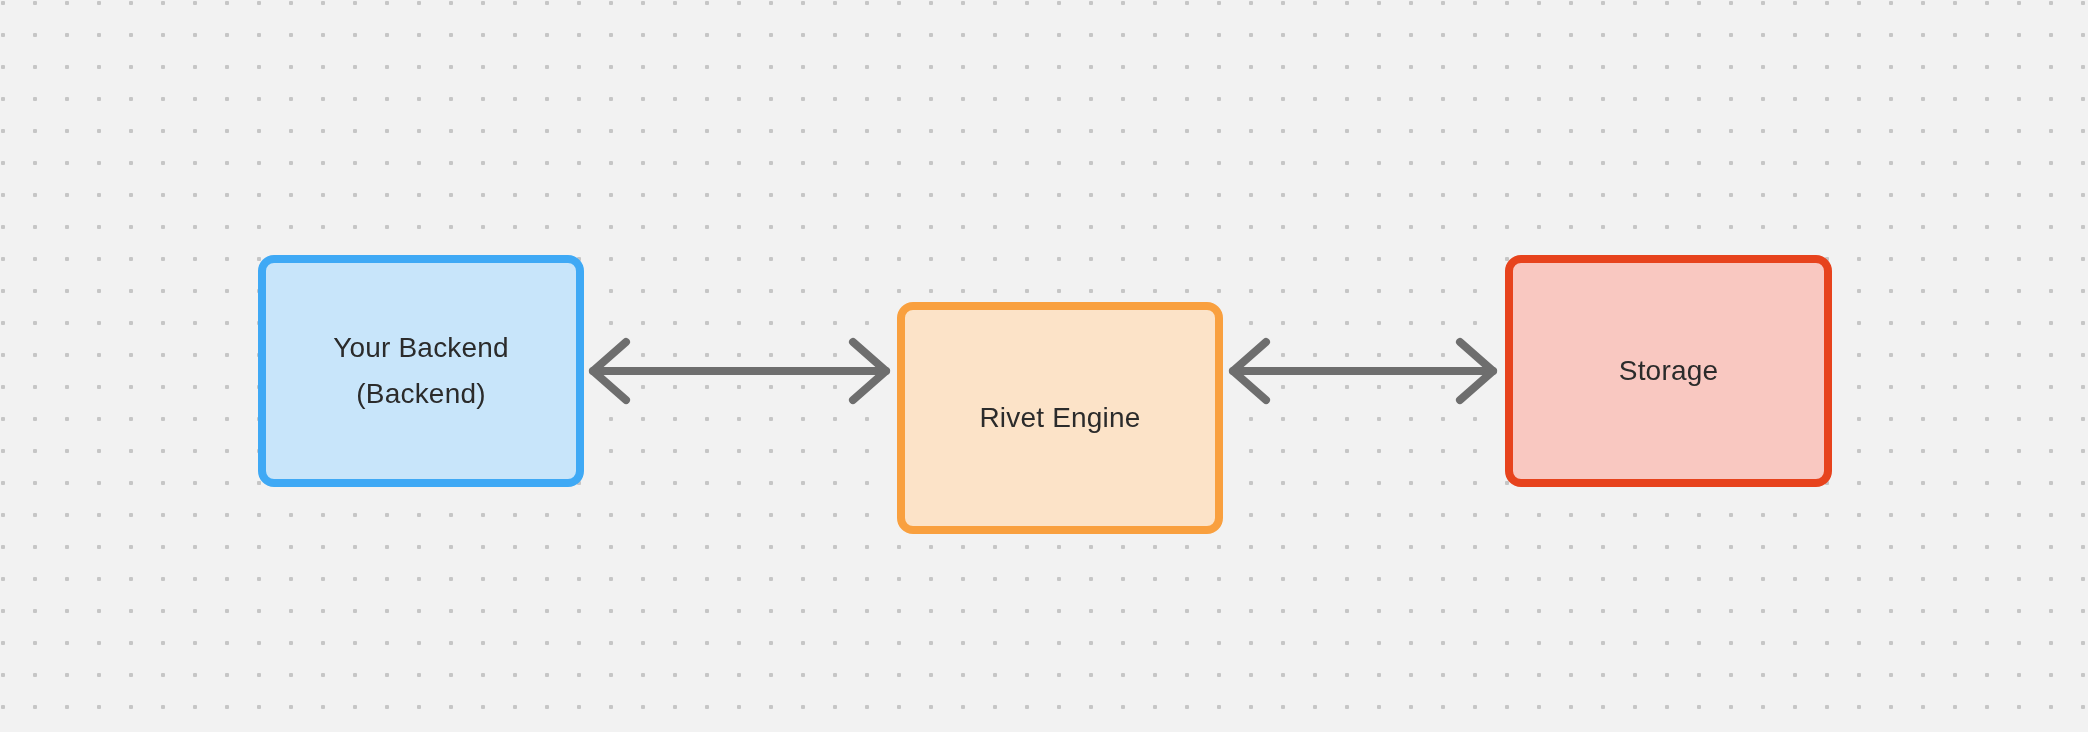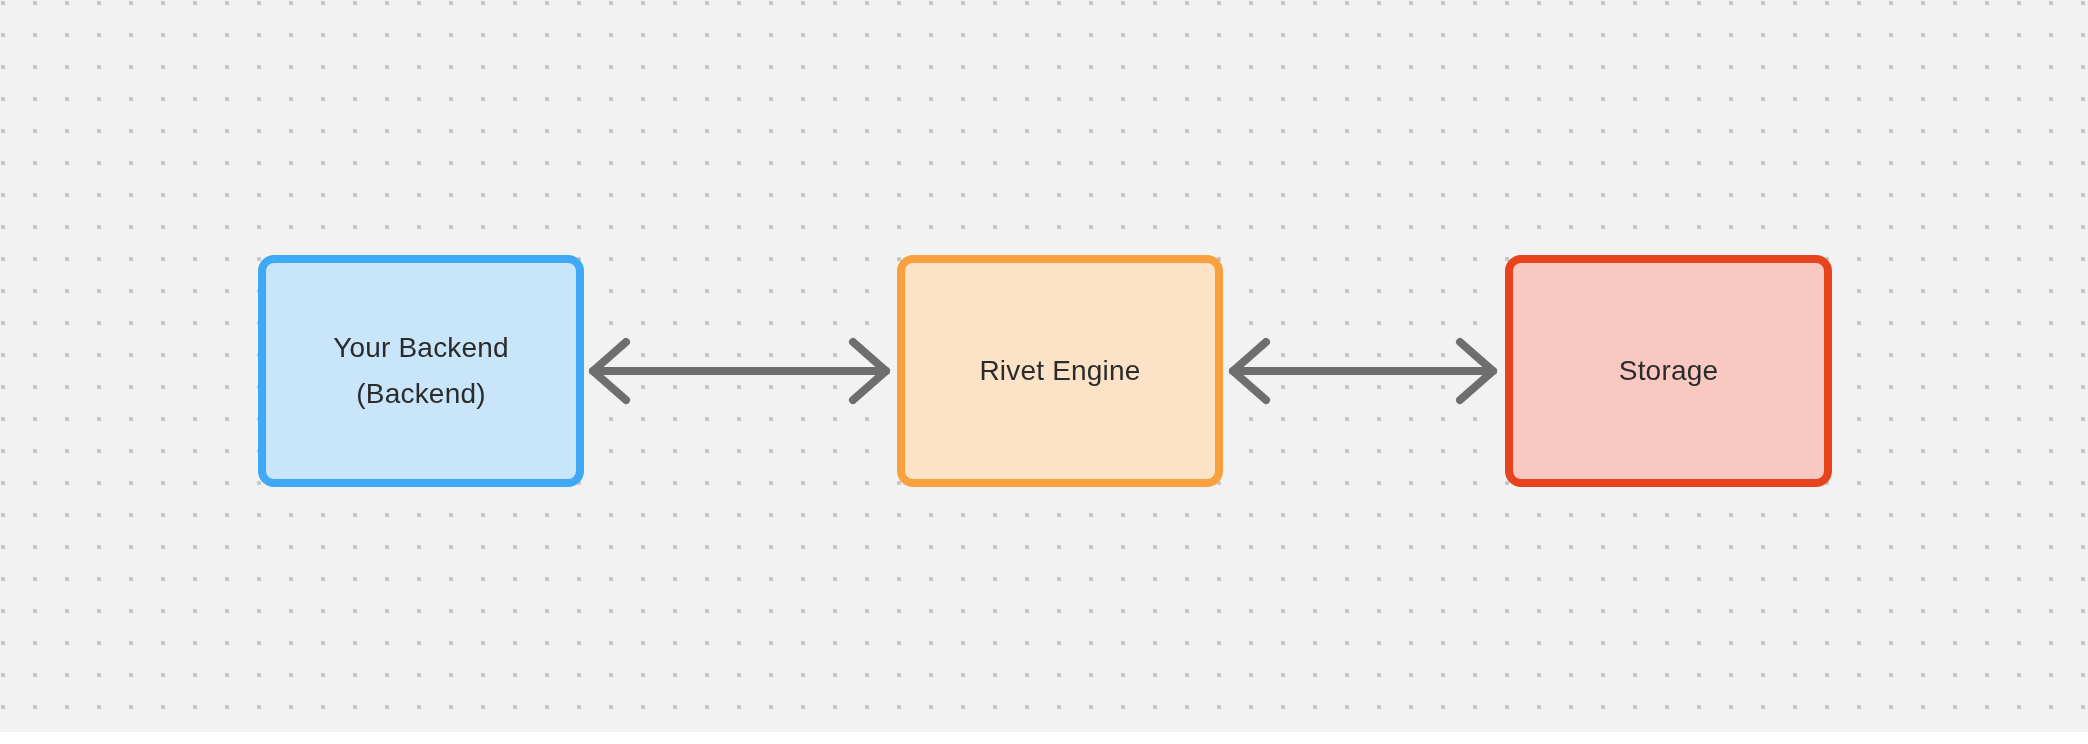--- a/index.html
+++ b/index.html
@@ -44,20 +44,21 @@
   }
   .node-backend {
     left: 258px;
     border-color: var(--node-backend-border, #3fa9f5);
     background-color: var(--node-backend-fill, #c8e5fa);
   }
   .node-engine {
     left: 897px;
     border-color: var(--node-engine-border, #f9a03f);
     background-color: var(--node-engine-fill, #fce3c8);
+    margin-top: 47px;
   }
   .node-storage {
     left: 1505px;
     width: 327px;
     border-color: var(--node-storage-border, #e7431d);
     background-color: var(--node-storage-fill, #f9c8c1);
   }
   .arrow {
     position: absolute;
     top: 331px;

